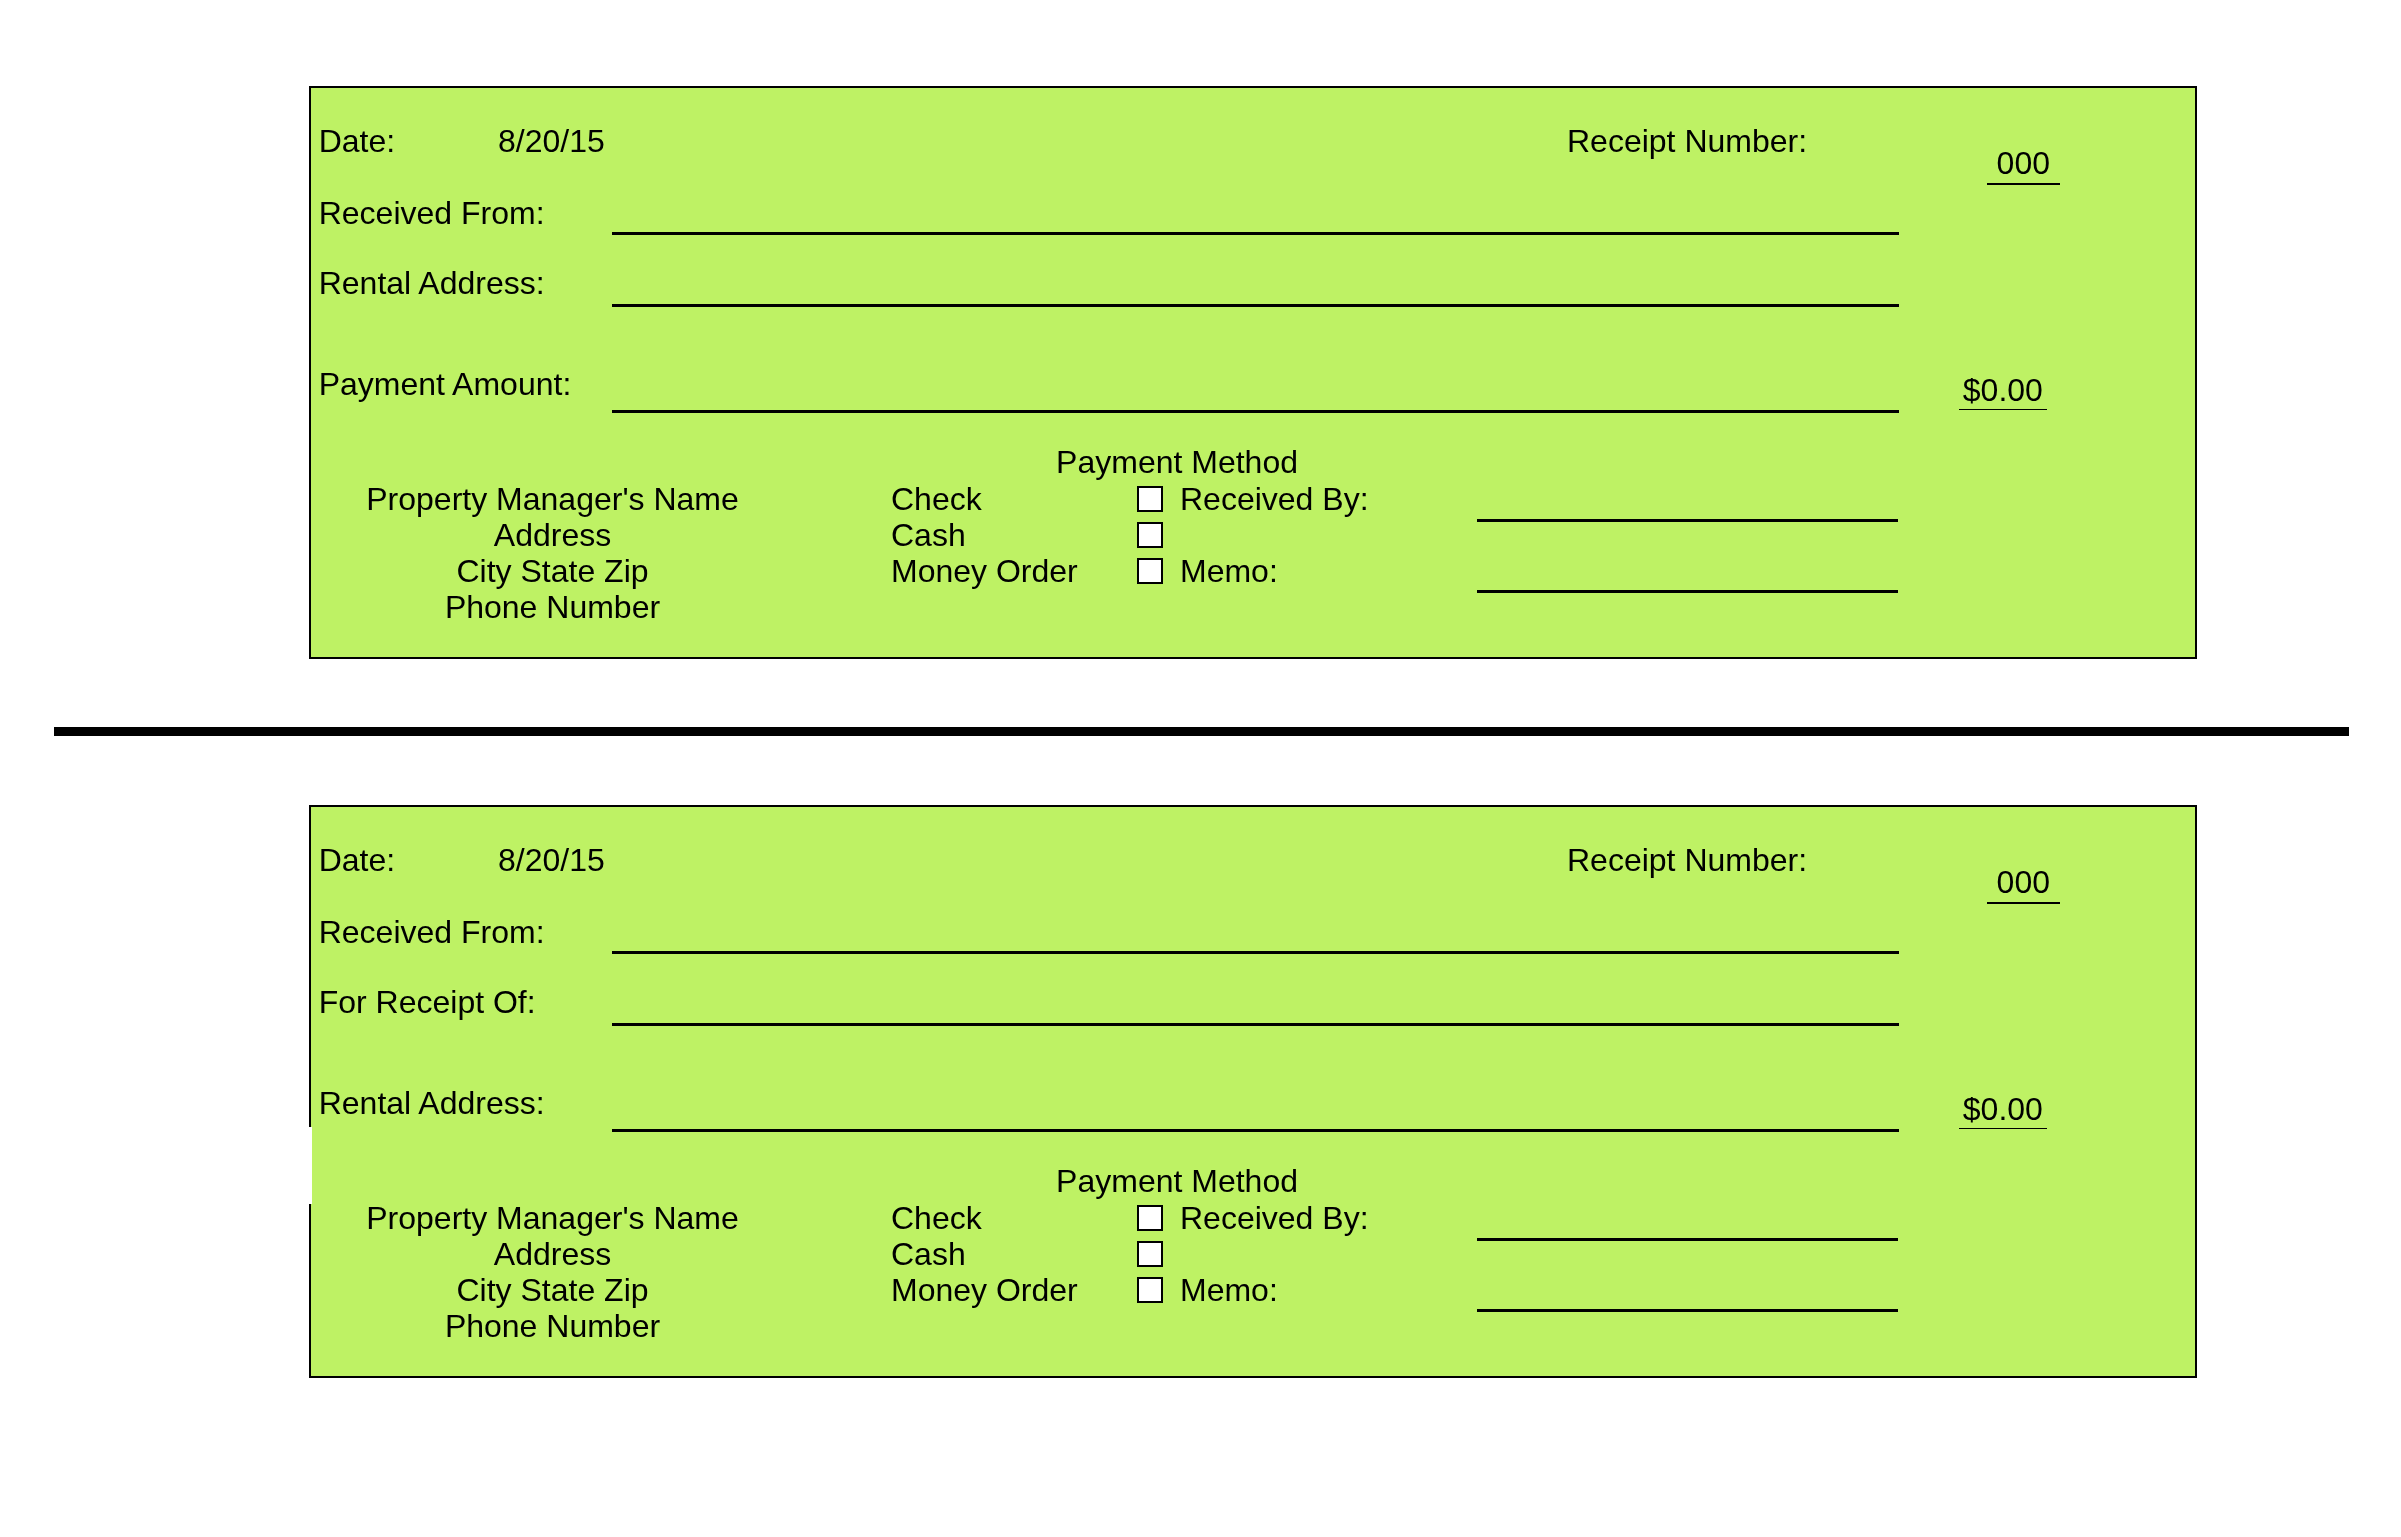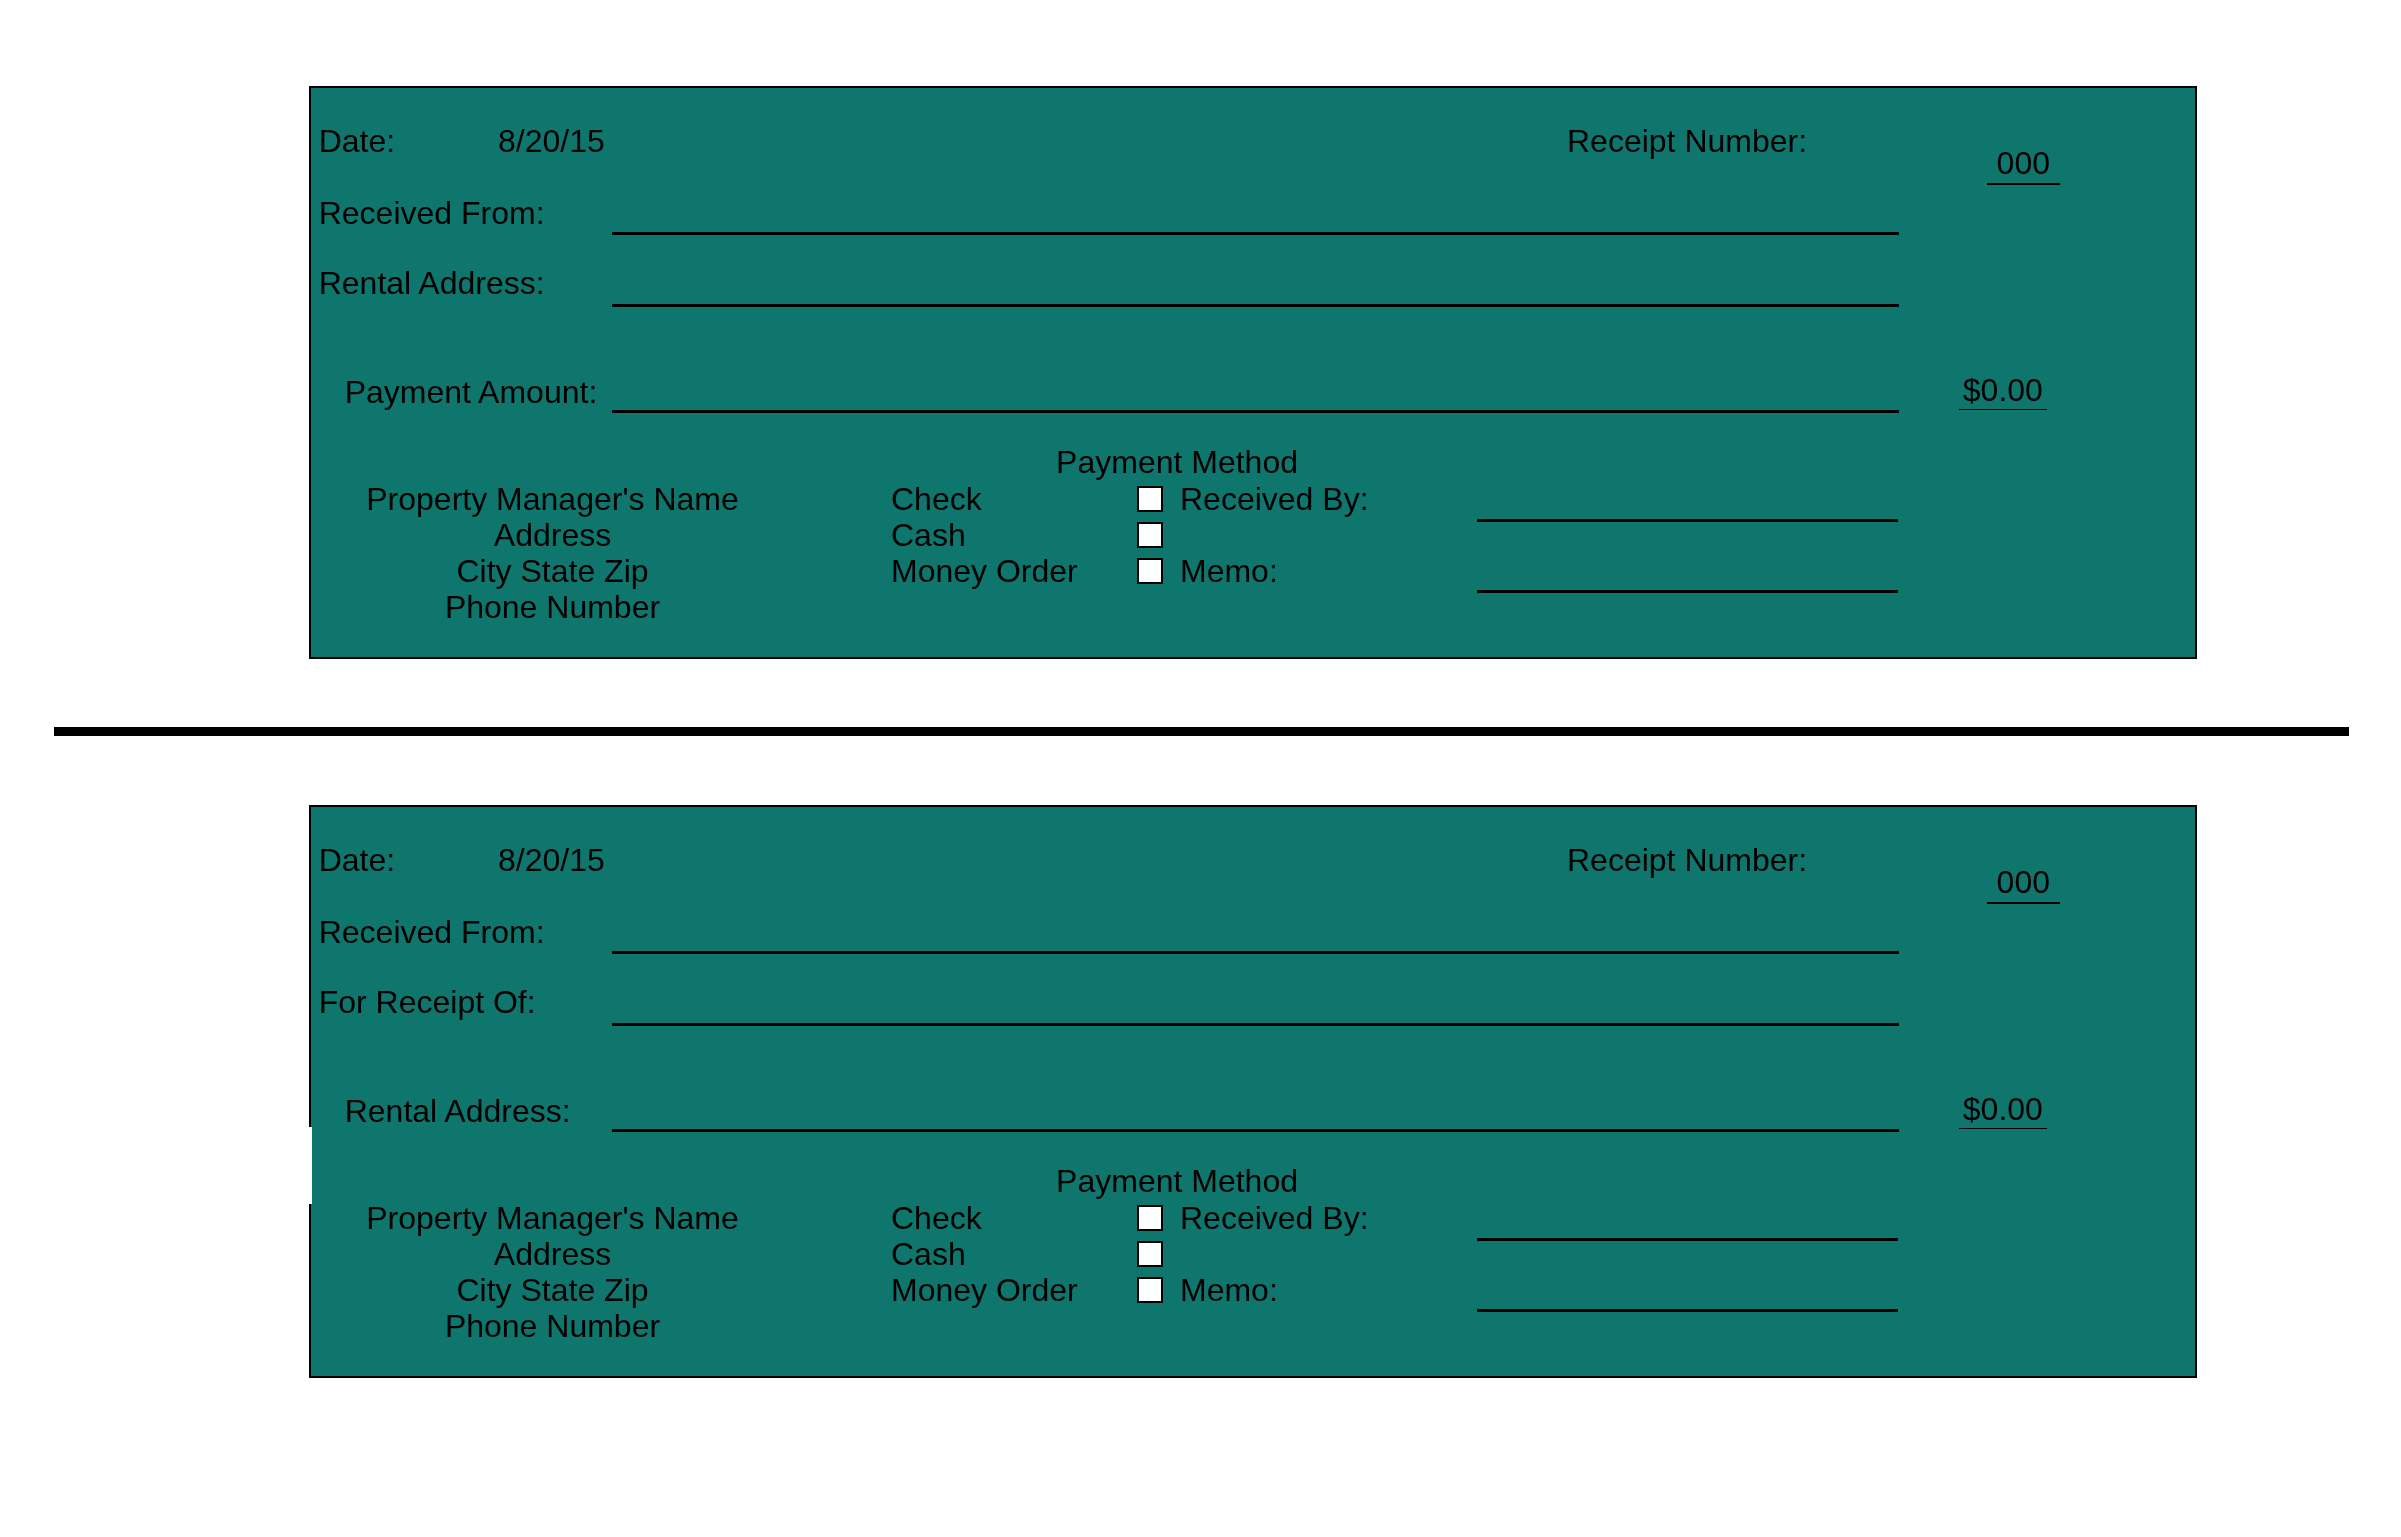--- a/index.html
+++ b/index.html
@@ -11,21 +11,21 @@
     font-size:32px;
     color:#000;
     overflow:hidden;
   }
   .receipt{
     position:absolute;
     left:309px;
     width:1888px;height:573px;
     border:2.9px solid #000;
     box-sizing:border-box;
-    background:#0f766e;
+    background:#bef264;
   }
   #receipt-1{top:86px;}
   #receipt-2{top:805px;}
   .lbl{
     position:absolute;
     white-space:nowrap;
     line-height:32px;
   }
   .fill-line{
     position:absolute;
@@ -89,21 +89,21 @@
   .memo-line{left:1166px;top:502px;width:421px;}
   .line-row1{left:301px;top:144px;width:1287px;}
   .line-row2{left:301px;top:216px;width:1287px;}
   .line-row3{left:301px;top:322px;width:1287px;}
   .date-lbl{left:7.7px;top:37px;}
   .date-val{left:187px;top:37px;text-align:center;}
   .rn-lbl{left:1256px;top:37px;}
   .rn-val{left:1676px;top:37px;}
   .row1-lbl{left:7.7px;top:109px;}
   .row2-lbl{left:7.7px;top:179px;}
-  .row3-lbl{left:7.7px;top:288px;margin-left:26px;}
+  .row3-lbl{left:7.7px;top:280px;}
   .amt{left:1648px;top:286px;}
   .divider{
     position:absolute;
     left:54px;top:727px;
     width:2295px;height:8.6px;
     background:#000;
   }
   .border-gap{
     position:absolute;
     left:-2.9px;top:320px;

